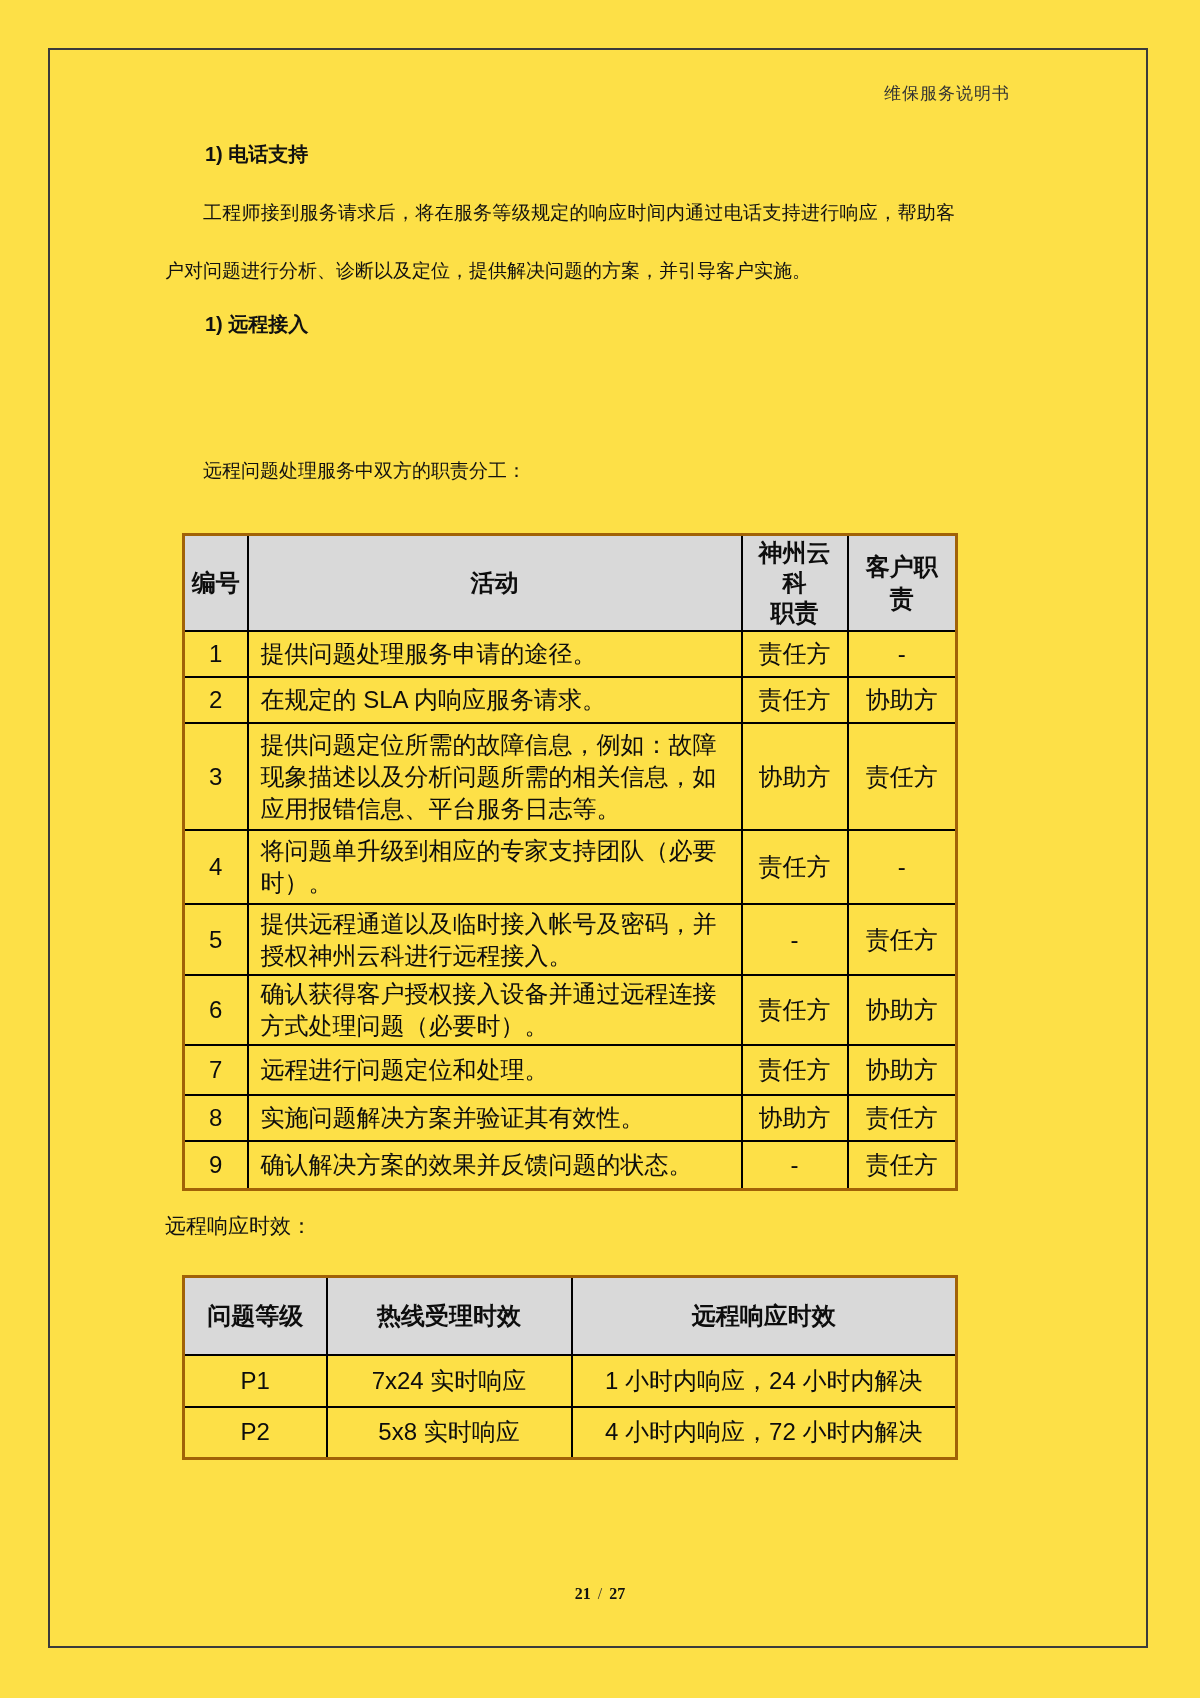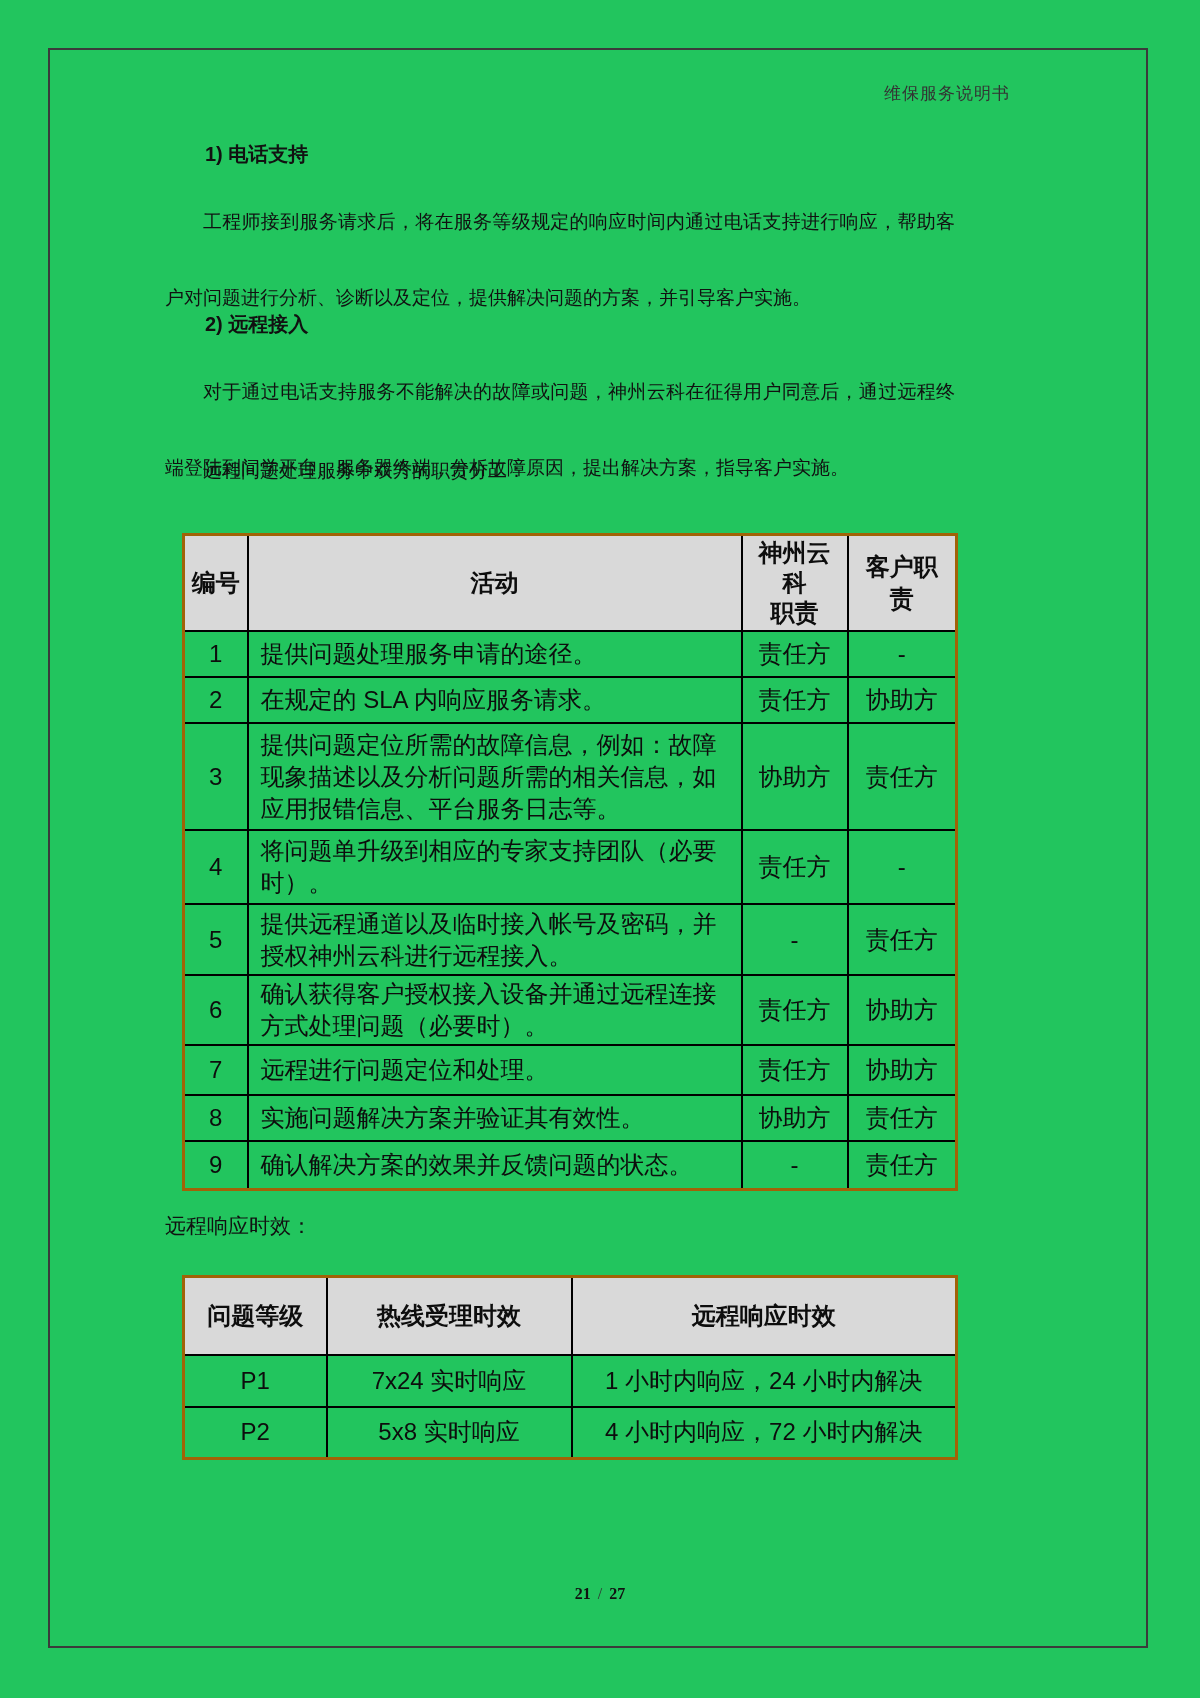--- a/index.html
+++ b/index.html
@@ -1,19 +1,19 @@
 <!DOCTYPE html>
 <html><head>
 <meta charset="utf-8">
 <style>
   html,body{margin:0;padding:0;background:#ffffff;}
   .page{
     position:relative;
     width:1200px;height:1698px;
-    background:#22c55e;
+    background:#fde047;
     font-family:"Liberation Sans",sans-serif;
     color:#1a1a1a;
     overflow:hidden;
   }
   .frame{
     position:absolute;left:48px;top:48px;
     width:1100px;height:1600px;
     border:2px solid #3b3b3b;
     box-sizing:border-box;
   }
@@ -21,21 +21,21 @@
     position:absolute;top:82px;right:190px;
     font-family:"Liberation Serif",serif;
     font-size:17px;color:#333333;letter-spacing:1px;
   }
   .sec-heading{
     position:absolute;left:205px;
     font-size:20px;font-weight:bold;color:#111111;
   }
   .body-para{
     position:absolute;left:165px;width:790px;
-    font-size:19px;line-height:76px;
+    font-size:19px;line-height:58px;
     text-align:justify;text-indent:38px;
     color:#111111;
   }
   .table-intro{
     position:absolute;left:165px;width:790px;
     font-size:19px;color:#111111;padding-left:38px;box-sizing:border-box;
   }
   .sla-heading{
     position:absolute;left:165px;
     font-size:21px;color:#111111;
@@ -78,22 +78,21 @@
 <body>
 
 <div class="page">
   <div class="frame"></div>
 
   <div class="doc-header">维保服务说明书</div>
 
   <div class="sec-heading" style="top:141px;">1) 电话支持</div>
   <div class="body-para" style="top:184px;">工程师接到服务请求后，将在服务等级规定的响应时间内通过电话支持进行响应，帮助客户对问题进行分析、诊断以及定位，提供解决问题的方案，并引导客户实施。</div>
 
-  <div class="sec-heading" style="top:311px;">2) 远程接入</div>
-  <div class="body-para" style="top:354px;">对于通过电话支持服务不能解决的故障或问题，神州云科在征得用户同意后，通过远程终端登陆到问学平台、服务器终端，分析故障原因，提出解决方案，指导客户实施。</div>
+  <div class="sec-heading" style="top:311px;">1) 远程接入</div>
 
   <div class="table-intro" style="top:458px;">远程问题处理服务中双方的职责分工：</div>
 
   <table class="doc-table" style="top:533px;width:773px;">
     <colgroup>
       <col style="width:64px">
         <col style="width:494px">
         <col style="width:106px">
         <col style="width:109px">
     </colgroup>

